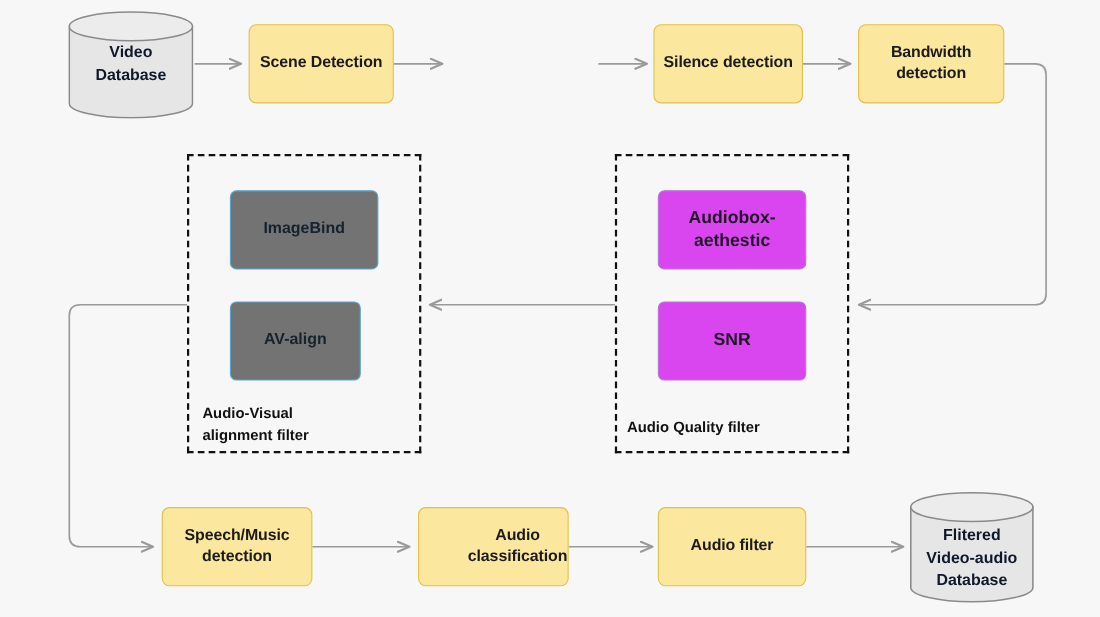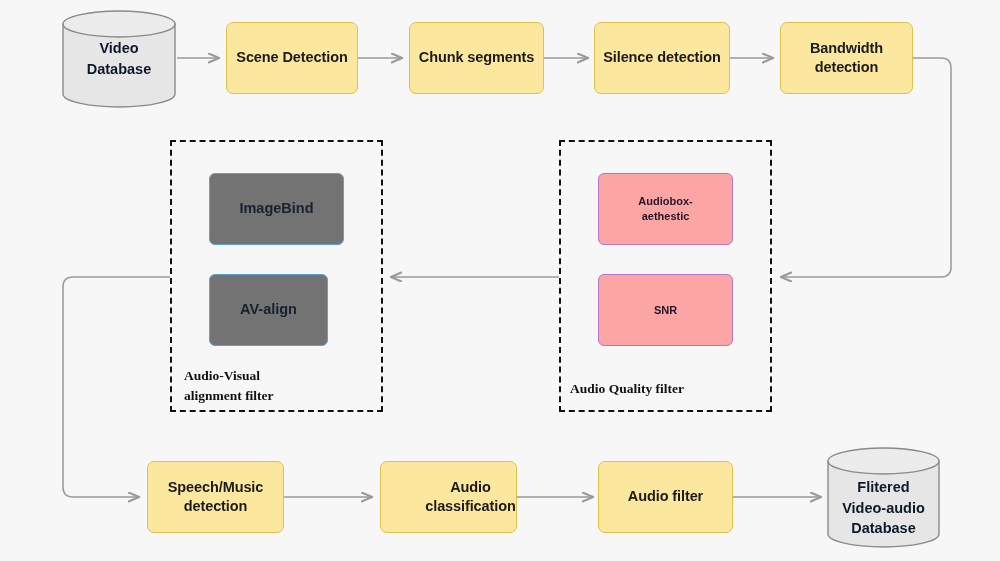--- a/index.html
+++ b/index.html
@@ -43,35 +43,35 @@
     letter-spacing: -0.1px;
   }
   .blue {
     background: #737373;
     border: 1.6px solid #58a5d2;
     border-radius: 6px;
     font-size: 14.5px;
     color: #16222e;
   }
   .purple {
-    background: #fca5a5;
+    background: #d946ef;
     border: 1.6px solid #b477d4;
     border-radius: 6px;
-    font-size: 11px;
+    font-size: 16px;
     color: #231528;
   }
   .group-box {
     position: absolute;
     box-sizing: border-box;
     border: 2px dashed #111111;
     background: transparent;
   }
   .group-label {
     position: absolute;
-    font-family: Liberation Serif, serif;
+    font-family: Liberation Sans, sans-serif;
     font-weight: bold;
     font-size: 13.5px;
     color: #111111;
     line-height: 1.45;
     white-space: pre-line;
     text-align: left;
   }
   .cyl {
     position: absolute;
   }
@@ -129,21 +129,20 @@
     <svg width="114" height="98" viewBox="0 0 114 98">
       <path d="M1,14 L1,84 A56,13 0 0 0 113,84 L113,14 Z" fill="#e6e6e6" stroke="#8a8a8a" stroke-width="1.4"></path>
       <ellipse cx="57" cy="14" rx="56" ry="13" fill="#ececec" stroke="#8a8a8a" stroke-width="1.4"></ellipse>
     </svg>
     <div class="cyl-label">Video
 Database</div>
   </div>
 
   <div class="node proc" style="left:226px; top:22px; width:132px; height:72px;">Scene Detection</div>
 
-  <div class="node proc" style="left:409px; top:22px; width:135px; height:72px;">Chunk segments</div>
 
   <div class="node proc" style="left:594px; top:22px; width:136px; height:72px;">Silence detection</div>
 
   <div class="node proc" style="left:780px; top:22px; width:133px; height:72px;">Bandwidth
 detection</div>
 
   <div class="group-box" style="left:170px; top:140px; width:213px; height:272px;"></div>
   <div class="group-label" style="left:184px; top:366px; width:190px;">Audio-Visual
 alignment filter</div>
 

